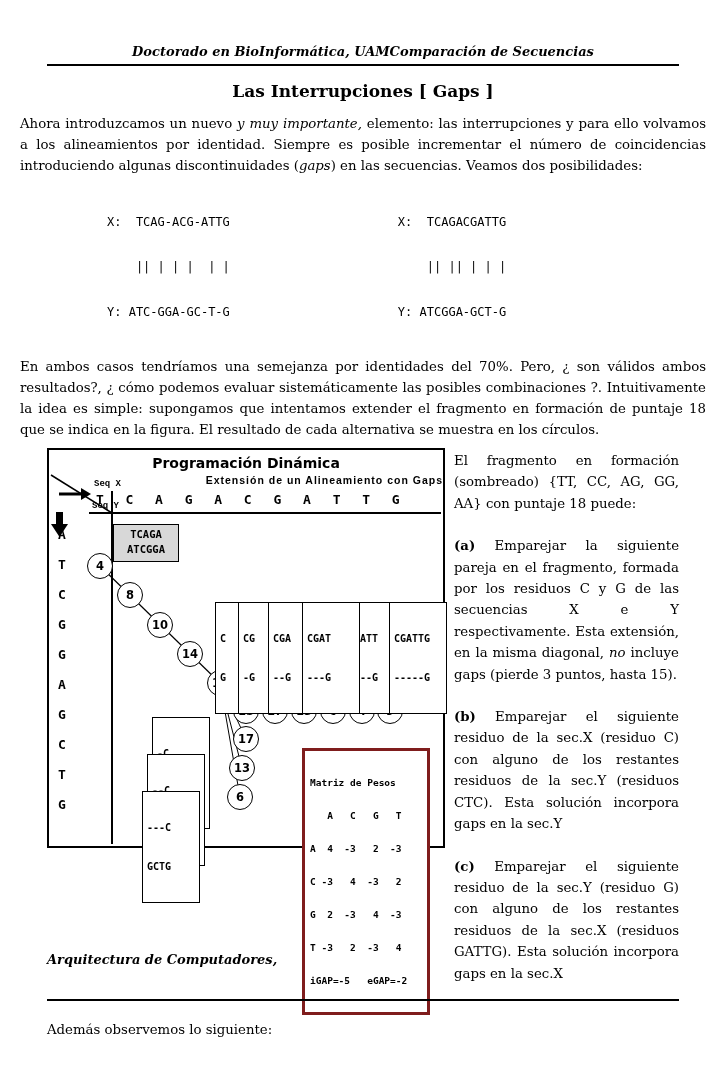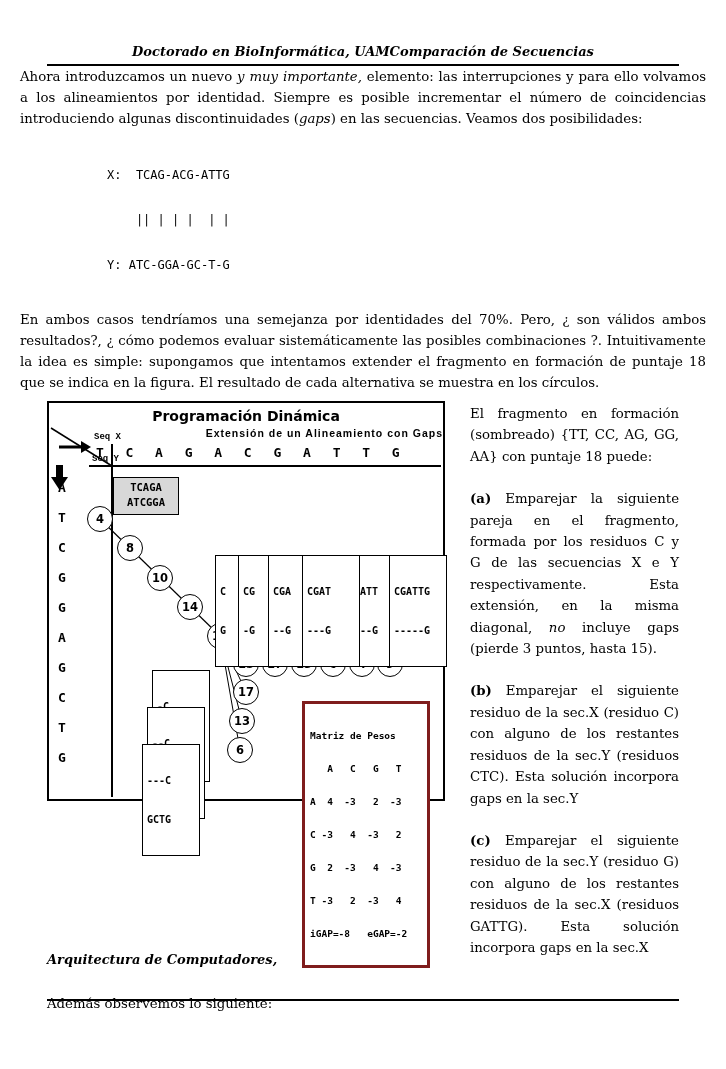--- a/index.html
+++ b/index.html
@@ -35,46 +35,52 @@
            border:1px solid #000;text-align:center;font-weight:bold;font-size:10.5px;
            line-height:15px;padding-top:2px;}
   .circle{position:absolute;width:24px;height:24px;border:1.4px solid #000;border-radius:50%;
           background:#fff;text-align:center;line-height:24px;font-size:11.5px;font-weight:bold;
           font-family:"DejaVu Sans",sans-serif;transform:translate(-50%,-50%);}
   .gapbox{position:absolute;border:1px solid #000;background:#fff;font-size:10px;font-weight:bold;
           line-height:13px;padding:3px 4px;white-space:pre;}
   .wmbox{position:absolute;left:253px;top:298px;width:112px;border:3px solid #7f1d1d;background:#fff;
          font-size:9.5px;font-weight:bold;line-height:11px;padding:4px 5px;white-space:pre;}
   .side{flex:1;margin-left:9px;font-size:13.3px;line-height:21.4px;text-align:justify;}
-  .side p{margin:0 0 21px 16px;}
+  .side p{margin:0 0 21px 0;}
   .side p:first-child{margin-top:2px;}
   .obs{margin:14px 47px 0 47px;font-size:13.3px;line-height:21px;}
   .frule{position:absolute;left:47px;right:47px;top:999px;border-top:2px solid #000;}
   .footer{position:absolute;top:952px;left:47px;right:47px;display:flex;
           justify-content:space-between;font-style:italic;font-weight:bold;font-size:13px;}
 </style>
 </head>
 <body>
 
 <div class="page">
 
   <div class="hdr">
     <span>Doctorado en BioInformática, UAM</span>
     <span>Comparación de Secuencias</span>
   </div>
   <div class="rule"></div>
 
+  <div class="title">Las Interrupciones [ Gaps ]</div>
 
   <p class="body-p"><span>Ahora introduzcamos un nuevo </span><span class="ital">y muy importante,</span><span> elemento: las interrupciones y para ello volvamos a los alineamientos por identidad. Siempre es posible incrementar el número de coincidencias introduciendo algunas discontinuidades (</span><span class="ital">gaps</span><span>) en las secuencias. Veamos dos posibilidades:</span></p>
 
   <div class="seqs">
     <div class="seqblock first">
       <div>X:  TCAG-ACG-ATTG</div>
       <div>    || | | |  | |</div>
       <div>Y: ATC-GGA-GC-T-G</div>
+    </div>
+    <div class="seqblock second">
+      <div>X:  TCAGACGATTG</div>
+      <div>    || || | | |</div>
+      <div>Y: ATCGGA-GCT-G</div>
     </div>
   </div>
 
   <p class="body-p">En ambos casos tendríamos una semejanza por identidades del 70%. Pero, ¿ son válidos ambos resultados?, ¿ cómo podemos evaluar sistemáticamente las posibles combinaciones ?. Intuitivamente la idea es simple: supongamos que intentamos extender el fragmento en formación de puntaje 18 que se indica en la figura. El resultado de cada alternativa se muestra en los círculos.</p>
 
   <div class="main">
 
     <div class="figure">
       <svg class="figsvg" width="394" height="396" viewBox="0 0 394 396">
 
@@ -194,21 +200,21 @@
         <div>GCTG</div>
       </div>
 
       <div class="wmbox">
         <div>Matriz de Pesos</div>
         <div>   A   C   G   T</div>
         <div>A  4  -3   2  -3</div>
         <div>C -3   4  -3   2</div>
         <div>G  2  -3   4  -3</div>
         <div>T -3   2  -3   4</div>
-        <div>iGAP=-8   eGAP=-2</div>
+        <div>iGAP=-5   eGAP=-2</div>
       </div>
     </div>
 
     <div class="side">
       <p>El fragmento en formación (sombreado) {TT, CC, AG, GG, AA} con puntaje 18 puede:</p>
       <p><b>(a)</b><span> Emparejar la siguiente pareja en el fragmento, formada por los residuos C y G de las secuencias X e Y respectivamente. Esta extensión, en la misma diagonal, </span><span class="ital">no</span><span> incluye gaps (pierde 3 puntos, hasta 15).</span></p>
       <p><b>(b)</b><span> Emparejar el siguiente residuo de la sec.X (residuo C) con alguno de los restantes residuos de la sec.Y (residuos CTC). Esta solución incorpora gaps en la sec.Y</span></p>
       <p><b>(c)</b><span> Emparejar el siguiente residuo de la sec.Y (residuo G) con alguno de los restantes residuos de la sec.X (residuos GATTG). Esta solución incorpora gaps en la sec.X</span></p>
     </div>
   </div>

